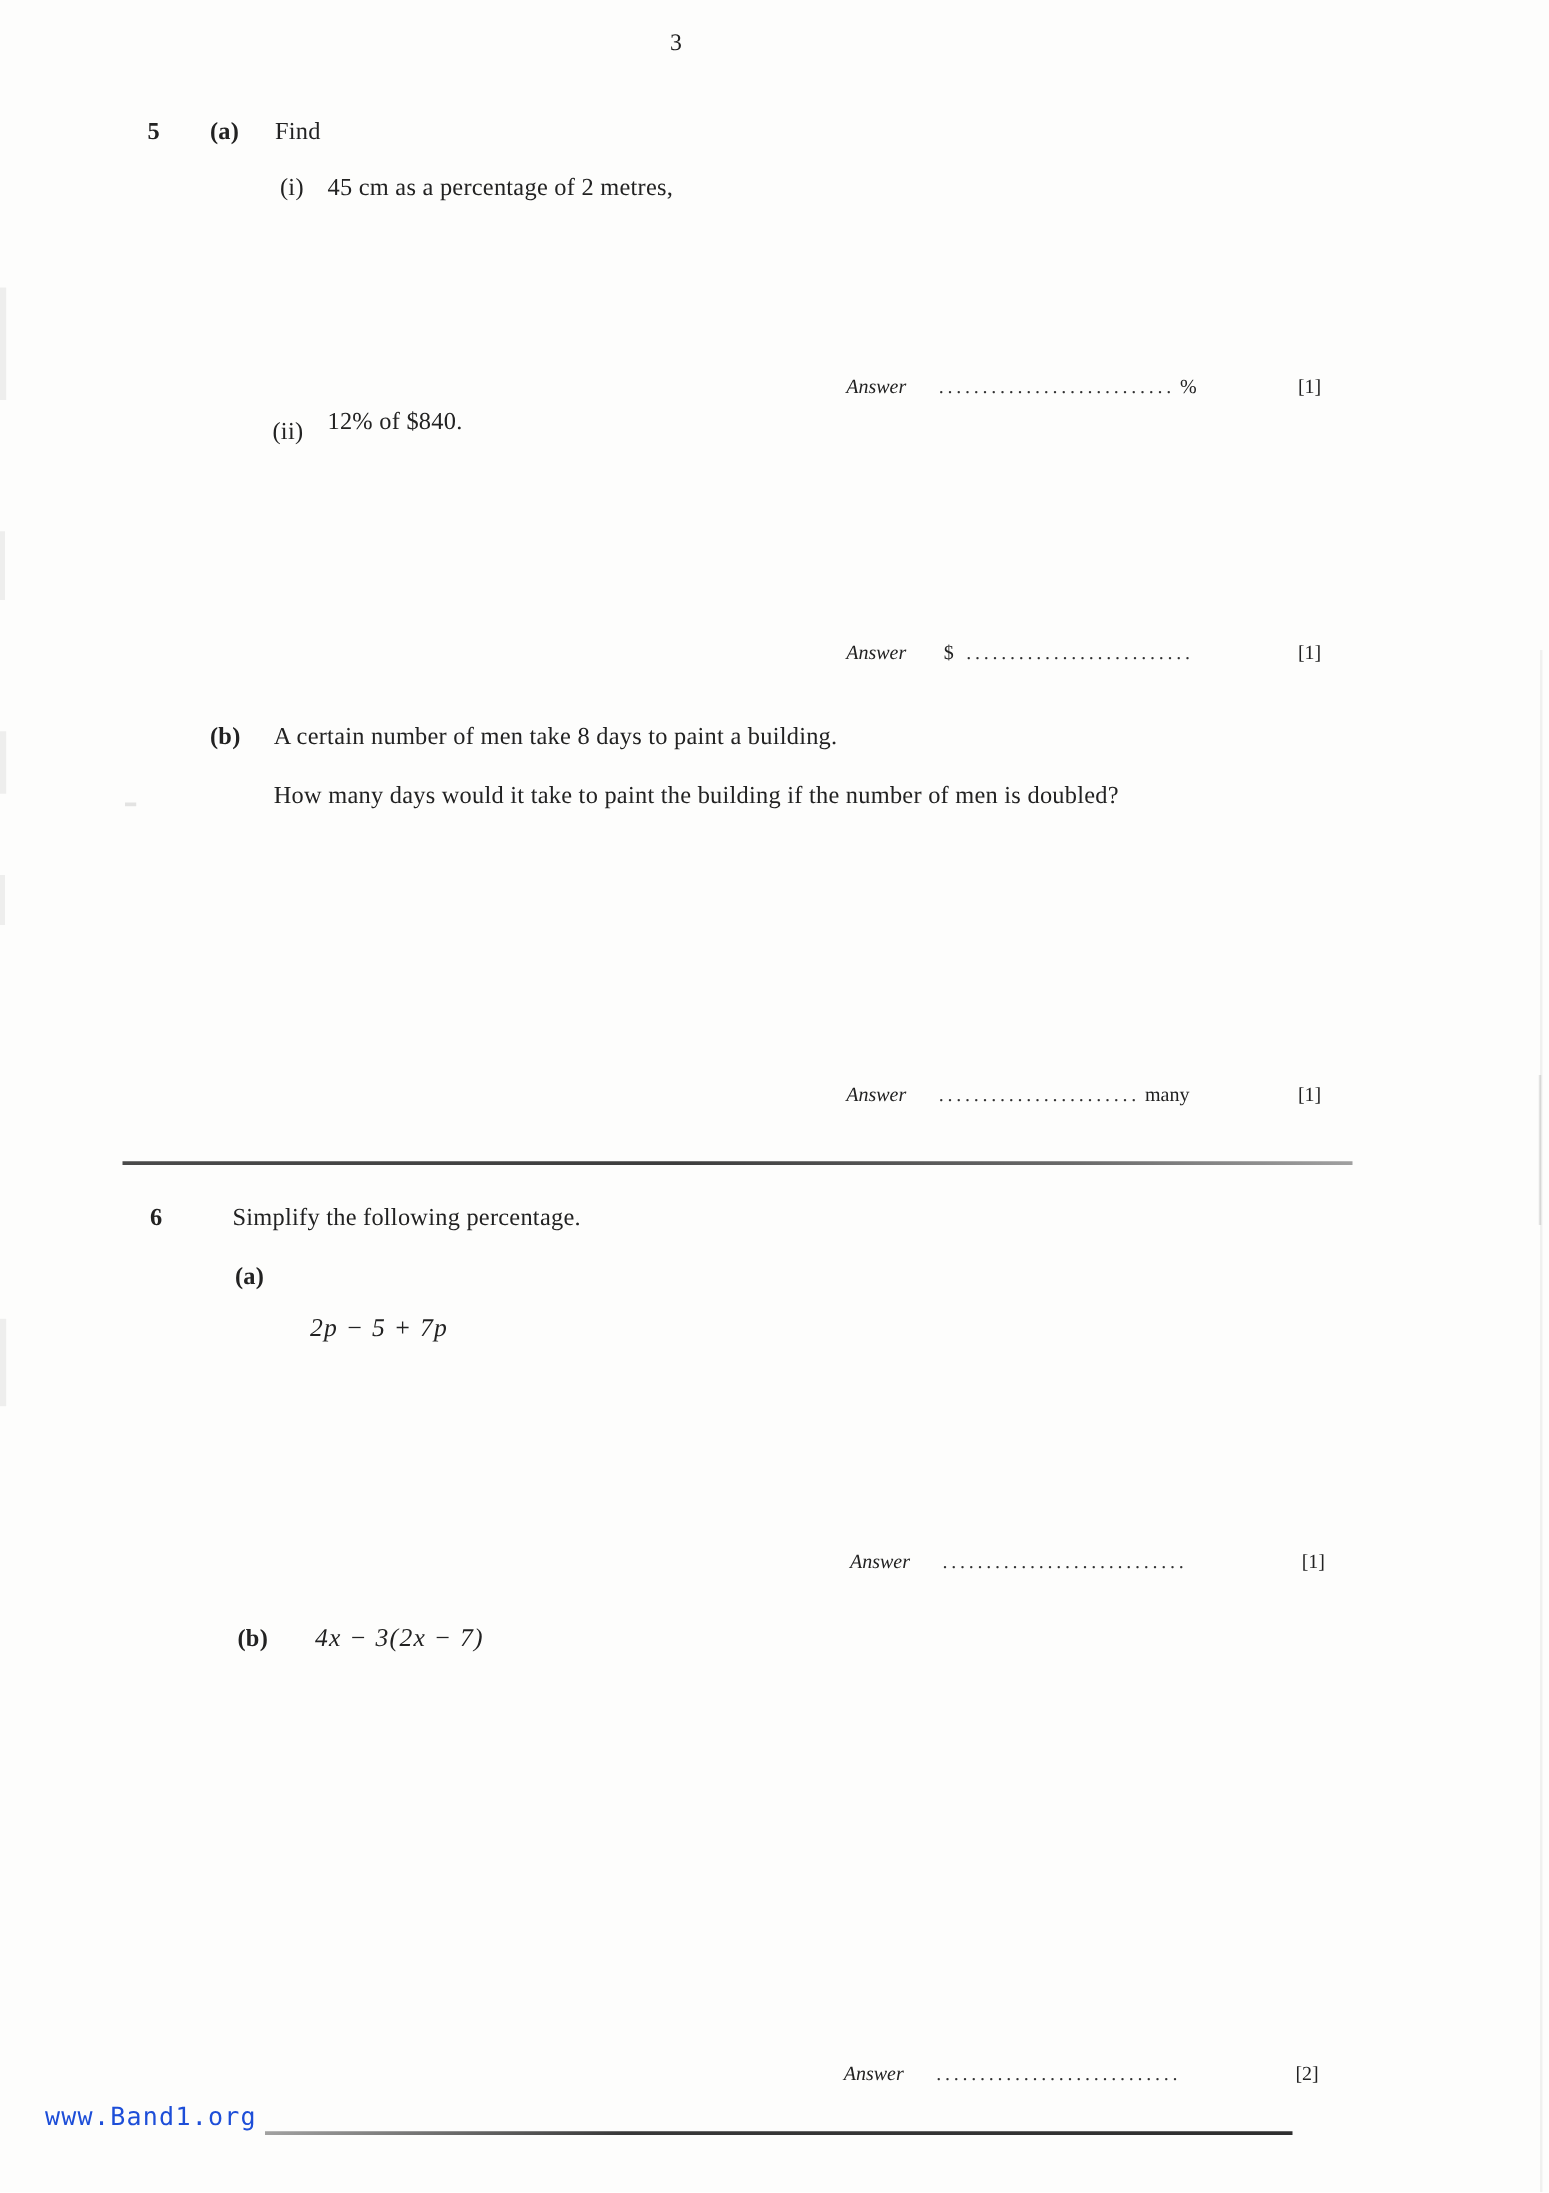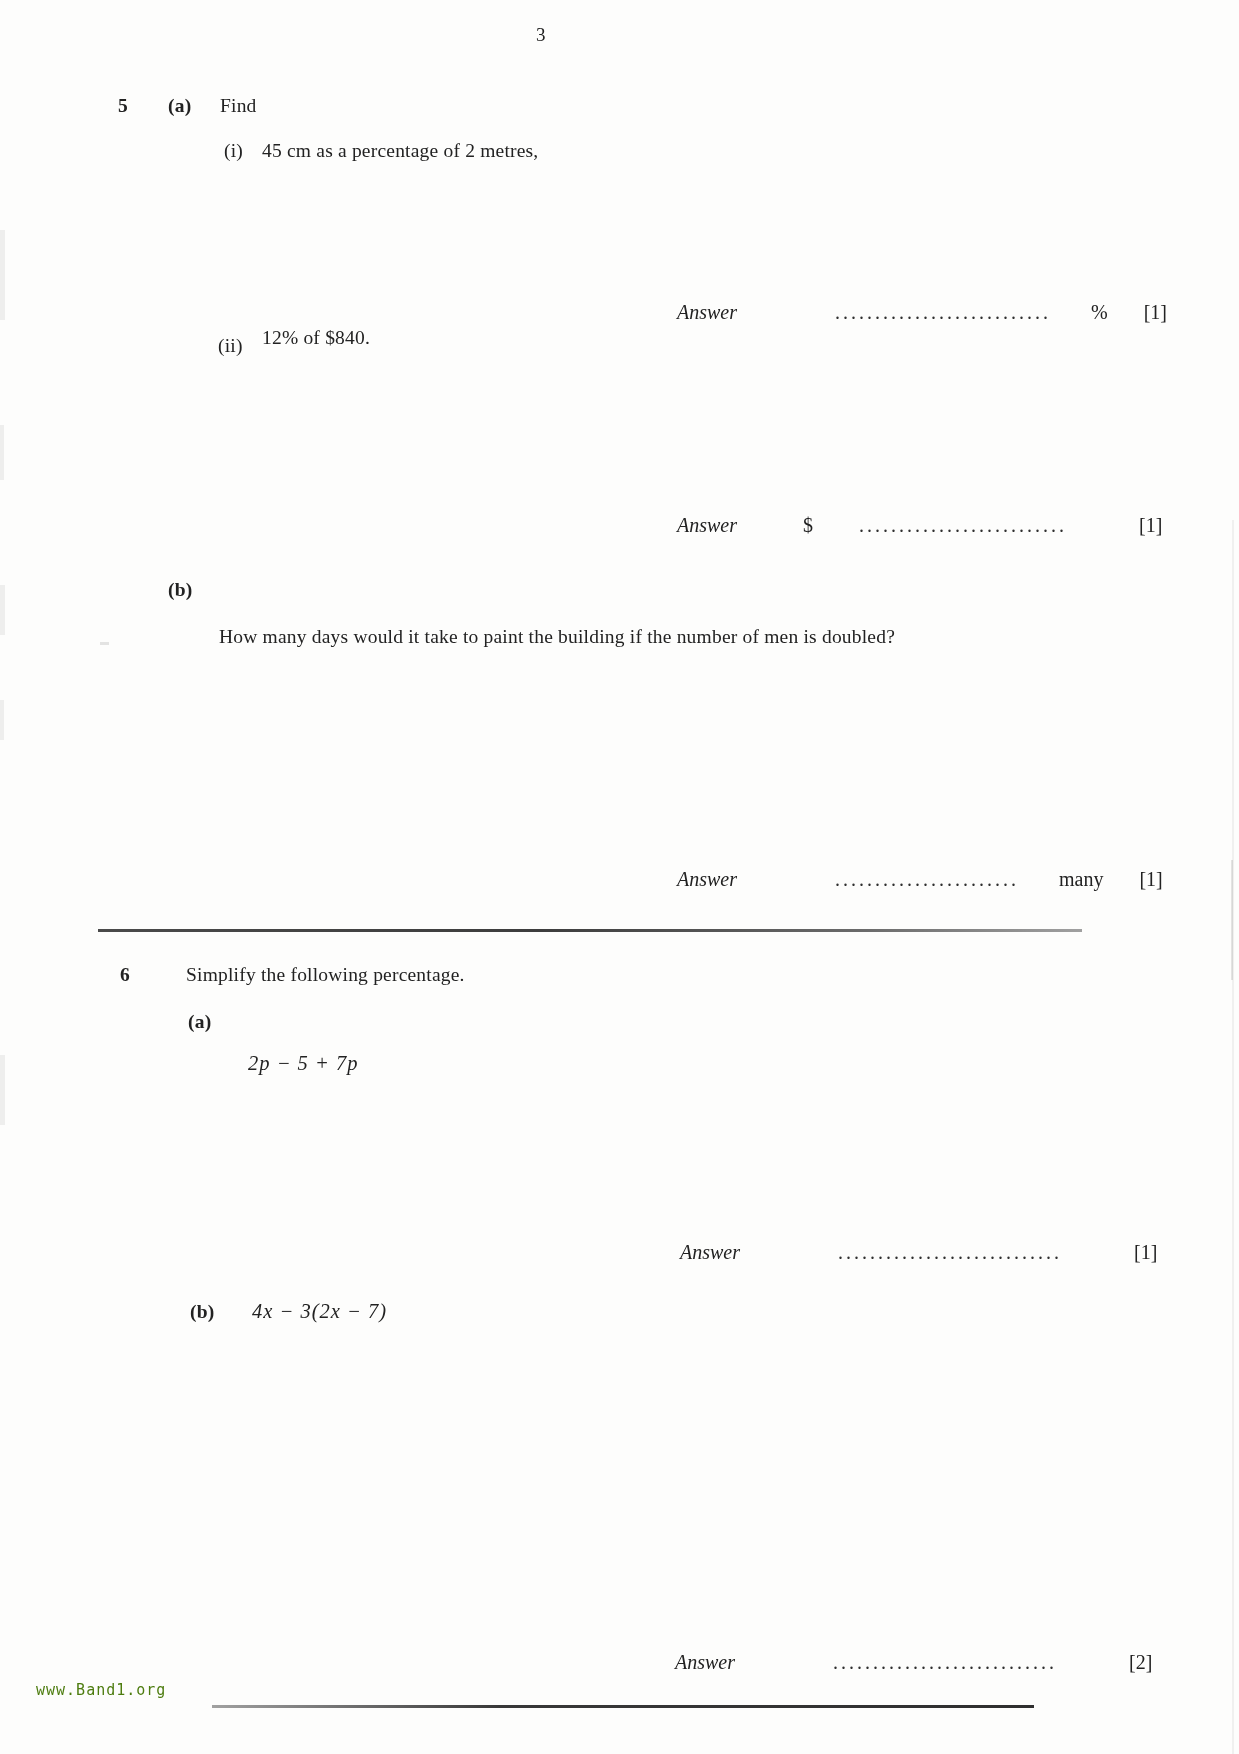--- a/index.html
+++ b/index.html
@@ -10,36 +10,36 @@
     font-family:"Liberation Serif", serif;
     color:#222222;
     overflow:hidden;
   }
   .abs{position:absolute;line-height:1.15;font-size:19.5px;letter-spacing:0.2px;white-space:nowrap;}
   .bold{font-weight:bold;}
   .page-num{font-size:19px;}
   .math{font-style:italic;font-size:20.5px;letter-spacing:1px;}
   .answer-row{
     display:flex;align-items:baseline;
-    width:380px;font-size:20px;letter-spacing:0;gap:36px;
+    width:380px;font-size:16px;letter-spacing:0;
   }
   .ans-label{font-style:italic;}
   .ans-prefix{margin-left:30px;}
   .ans-prefix:empty{margin-left:16px;}
   .ans-dots{margin-left:10px;letter-spacing:3px;color:#303030;}
   .ans-suffix{margin-left:4px;}
   .ans-suffix:empty{margin-left:0;}
   .ans-marks{margin-left:auto;}
   .divider{
     height:3px;
     background:linear-gradient(90deg,#4a4a4a 0%,#3d3d3d 45%,#6b6b6b 78%,#a0a0a0 100%);
   }
   .footer-url{
     font-family:"DejaVu Sans Mono", monospace;
-    font-size:15px;letter-spacing:1px;color:#4d7c0f;
+    font-size:20px;letter-spacing:1px;color:#1d4ed8;
   }
   .footer-line{
     height:3px;
     background:linear-gradient(90deg,rgba(50,50,50,.45) 0%,#383838 35%,#2f2f2f 100%);
   }
   .artifact{position:absolute;background:rgba(0,0,0,0.06);}
 </style>
 </head>
 <body>
 
@@ -67,20 +67,21 @@
 
   <div class="abs answer-row" style="left:677px;top:514px">
     <span class="ans-label">Answer</span>
     <span class="ans-prefix">$</span>
     <span class="ans-dots">..........................</span>
     <span class="ans-suffix"></span>
     <span class="ans-marks">[1]</span>
   </div>
 
   <div class="abs bold" style="left:168px;top:579px">(b)</div>
+  <div class="abs" style="left:219px;top:579px">A certain number of men take 8 days to paint a building.</div>
   <div class="abs" style="left:219px;top:626px">How many days would it take to paint the building if the number of men is doubled?</div>
 
   <div class="abs answer-row" style="left:677px;top:868px">
     <span class="ans-label">Answer</span>
     <span class="ans-prefix"></span>
     <span class="ans-dots">.......................</span>
     <span class="ans-suffix">many</span>
     <span class="ans-marks">[1]</span>
   </div>
 

